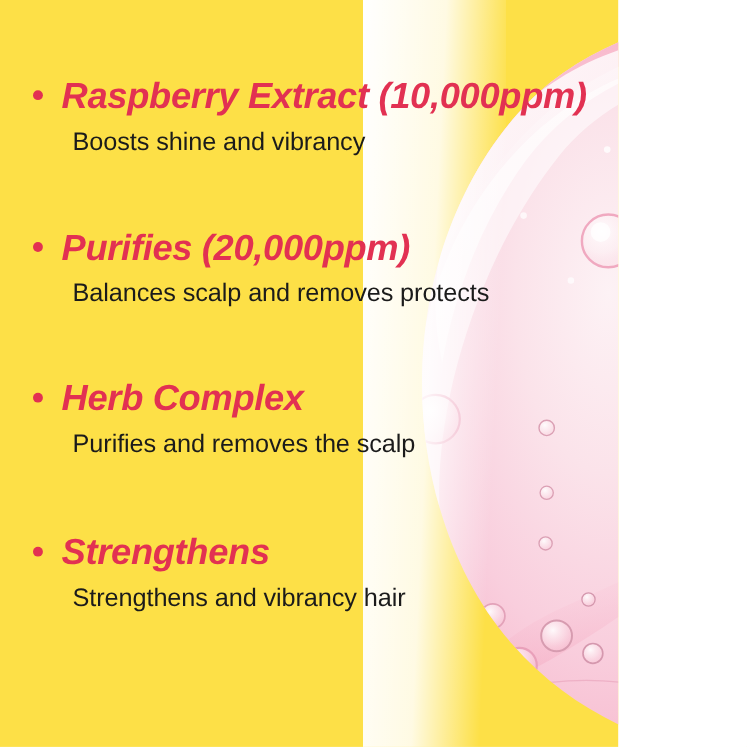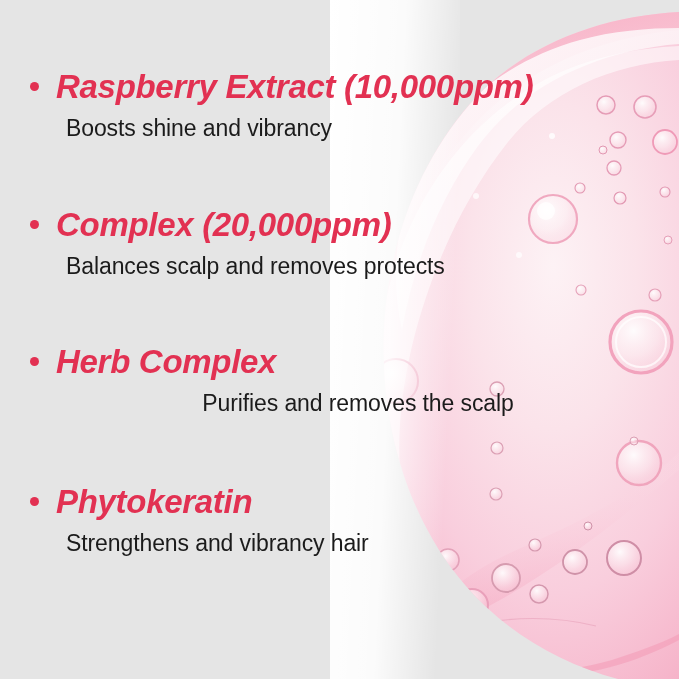--- a/index.html
+++ b/index.html
@@ -2,23 +2,23 @@
 <html><head>
 <meta charset="utf-8">
 <style>
   html, body {
     margin: 0;
     padding: 0;
     background: #ffffff;
   }
   #stage {
     position: relative;
-    width: 679px;
+    width: 562px;
     height: 679px;
-    background: #e5e5e5;
+    background: #fde047;
     overflow: hidden;
     font-family: "Liberation Sans", sans-serif;
   }
 
   
   #blob-layer {
     position: absolute;
     inset: 0;
     pointer-events: none;
   }
@@ -34,21 +34,21 @@
     box-sizing: border-box;
   }
 
   .feature {
     position: absolute;
     left: 30px;
     width: 620px;
   }
   .feature-1 { top: 70px; }
   .feature-2 { top: 208px; }
-  .feature-3 { top: 345px; text-align: center; }
+  .feature-3 { top: 345px; }
   .feature-4 { top: 485px; }
 
   .feature-head {
     display: flex;
     align-items: baseline;
     gap: 0px;
     white-space: nowrap;
   }
   .bullet-dot {
     display: inline-block;
@@ -227,35 +227,35 @@
       <div class="feature-head">
         <span class="bullet-dot"></span>
         <span class="head-text">Raspberry Extract (10,000ppm)</span>
       </div>
       <div class="feature-sub">Boosts shine and vibrancy</div>
     </div>
 
     <div class="feature feature-2">
       <div class="feature-head">
         <span class="bullet-dot"></span>
-        <span class="head-text">Complex (20,000ppm)</span>
+        <span class="head-text">Purifies (20,000ppm)</span>
       </div>
       <div class="feature-sub">Balances scalp and removes protects</div>
     </div>
 
     <div class="feature feature-3">
       <div class="feature-head">
         <span class="bullet-dot"></span>
         <span class="head-text">Herb Complex</span>
       </div>
       <div class="feature-sub">Purifies and removes the scalp</div>
     </div>
 
     <div class="feature feature-4">
       <div class="feature-head">
         <span class="bullet-dot"></span>
-        <span class="head-text">Phytokeratin</span>
+        <span class="head-text">Strengthens</span>
       </div>
       <div class="feature-sub">Strengthens and vibrancy hair</div>
     </div>
 
   </div>
 </div>
 
 </body></html>

